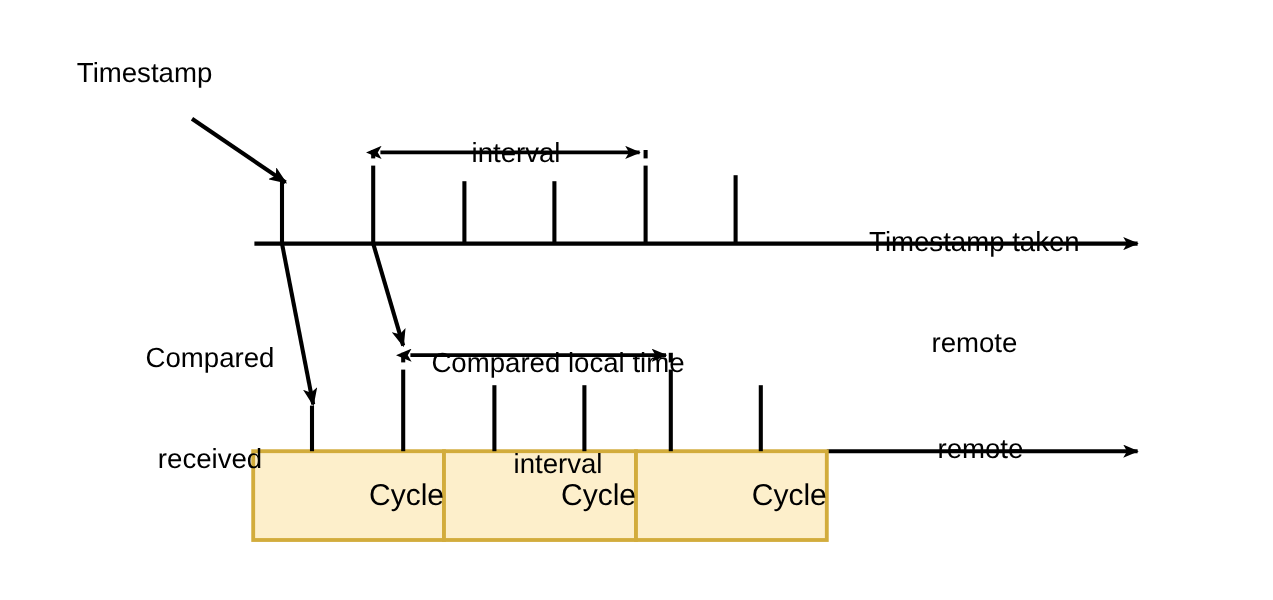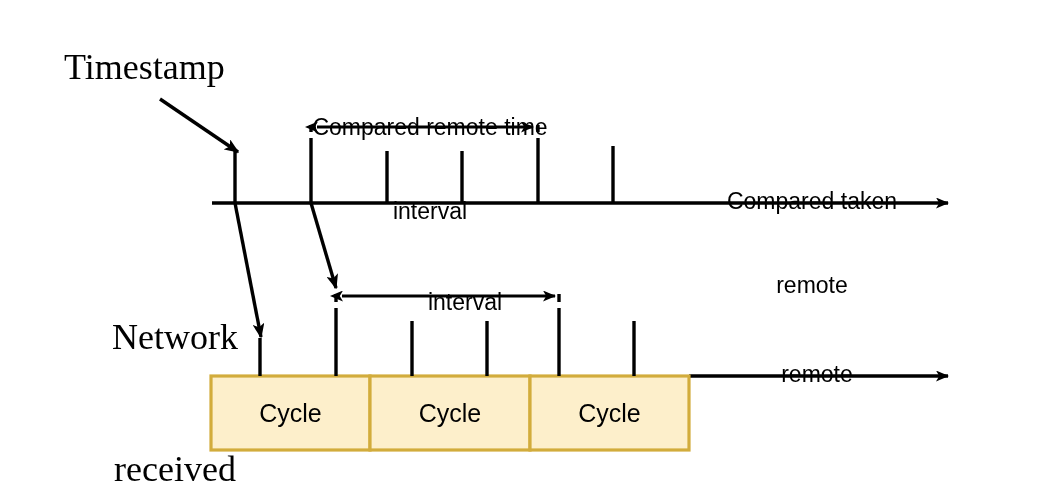--- a/index.html
+++ b/index.html
@@ -24,29 +24,29 @@
     width: 1061px;
     height: 500px;
   }
   .lbl {
     position: absolute;
     color: #000000;
     font-family: "Liberation Sans", sans-serif;
     white-space: pre;
     line-height: 1.22;
   }
-  .lbl-lg   { font-size: 36px; font-family: Liberation Serif, serif; }
+  .lbl-lg   { font-size: 23px; }
   .lbl-md   { font-size: 23px; }
   .lbl-ctr  { text-align: center; }
   .cycle-label {
     position: absolute;
     font-family: "Liberation Sans", sans-serif;
     font-size: 25px;
     color: #000000;
-    text-align: center;
+    text-align: right;
     white-space: pre;
   }
 </style>
 </head>
 <body>
 
 <div id="canvas">
 
   <svg id="diagram-svg" viewBox="0 0 1061 500">
     <defs>
@@ -99,35 +99,35 @@
       <line x1="559" y1="294" x2="559" y2="302" stroke="#000000" stroke-width="3.4"></line>
       <line x1="634" y1="321" x2="634" y2="376" stroke="#000000" stroke-width="3.4"></line>
 
       <line x1="342" y1="296" x2="555" y2="296" stroke="#000000" stroke-width="3.2" marker-start="url(#arrowFullRev)" marker-end="url(#arrowFull)"></line>
     </g>
   </svg>
 
   <div class="lbl lbl-lg" style="left:64px; top:46px;">Timestamp</div>
 
   <div class="lbl lbl-lg lbl-ctr" style="left:95px; top:228px; width:160px;">
-    <div>Network</div>
+    <div>Compared</div>
     <div>received</div>
   </div>
 
   <div class="lbl lbl-md lbl-ctr" style="left:285px; top:57px; width:290px;">
-    <div>Compared remote time</div>
     <div>interval</div>
   </div>
 
   <div class="lbl lbl-md lbl-ctr" style="left:325px; top:232px; width:280px;">
+    <div>Compared local time</div>
     <div>interval</div>
   </div>
 
   <div class="lbl lbl-md lbl-ctr" style="left:672px; top:131px; width:280px;">
-    <div>Compared taken</div>
+    <div>Timestamp taken</div>
     <div>remote</div>
   </div>
 
   <div class="lbl lbl-md lbl-ctr" style="left:672px; top:304px; width:290px;">
     <div>remote</div>
   </div>
 
   <div class="cycle-label" style="left:211px; top:399px; width:159px;">Cycle</div>
   <div class="cycle-label" style="left:370px; top:399px; width:160px;">Cycle</div>
   <div class="cycle-label" style="left:530px; top:399px; width:159px;">Cycle</div>

